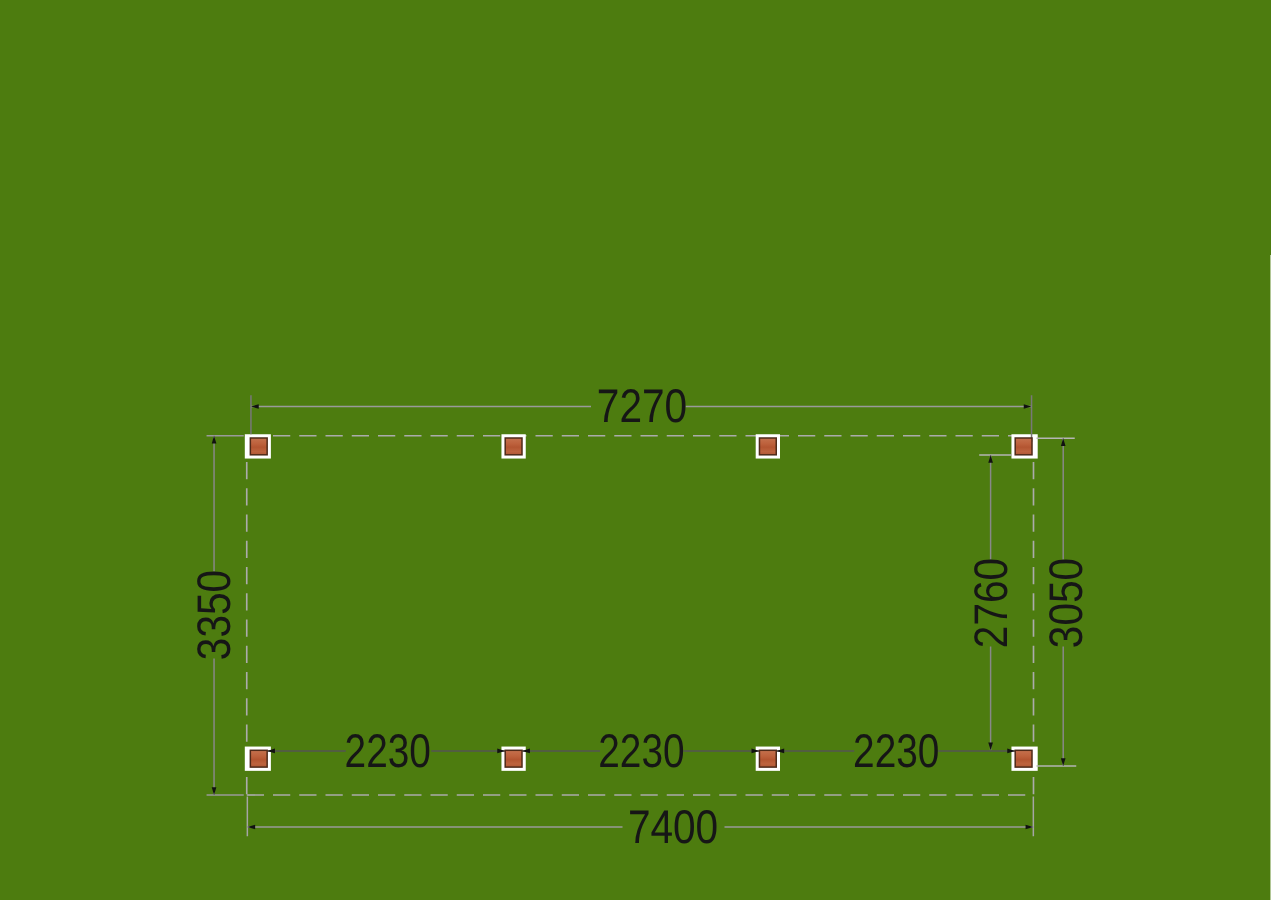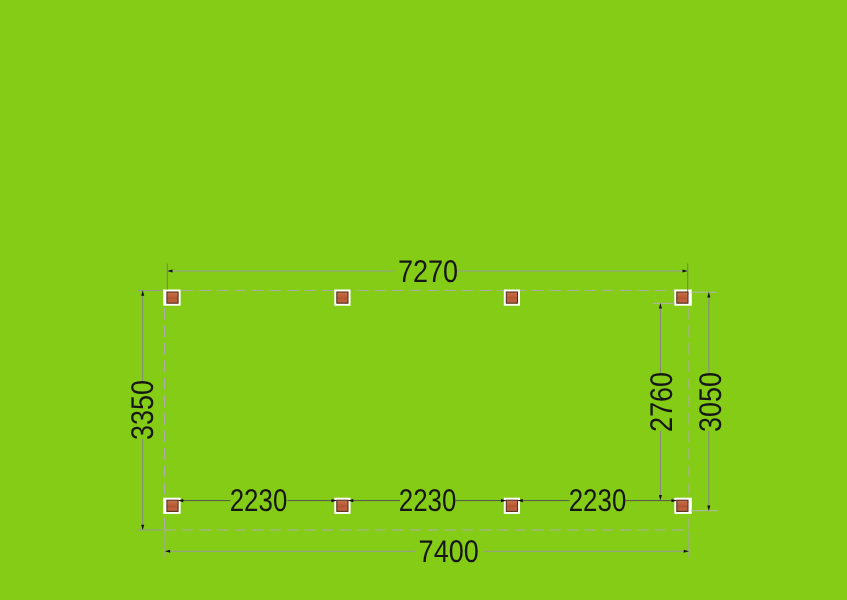--- a/index.html
+++ b/index.html
@@ -1,16 +1,16 @@
 <!DOCTYPE html>
 <html><head>
 <meta charset="utf-8">
 <style>
   html,body{margin:0;padding:0;background:#ffffff;}
-  .wrap{width:847px;height:600px;position:relative;background:#84cc16;overflow:hidden;}
+  .wrap{width:847px;height:600px;position:relative;background:#4d7c0f;overflow:hidden;}
   text{font-family:"Liberation Sans",sans-serif;fill:#161616;-webkit-font-smoothing:antialiased;text-rendering:geometricPrecision;}
 </style>
 </head>
 <body>
 
 <div class="wrap">
 <svg width="847" height="600" viewBox="0 0 847 600" xmlns="http://www.w3.org/2000/svg">
   <defs>
     <linearGradient id="wood" x1="0" y1="0" x2="0" y2="1">
       <stop offset="0" stop-color="#c5714e"></stop>

